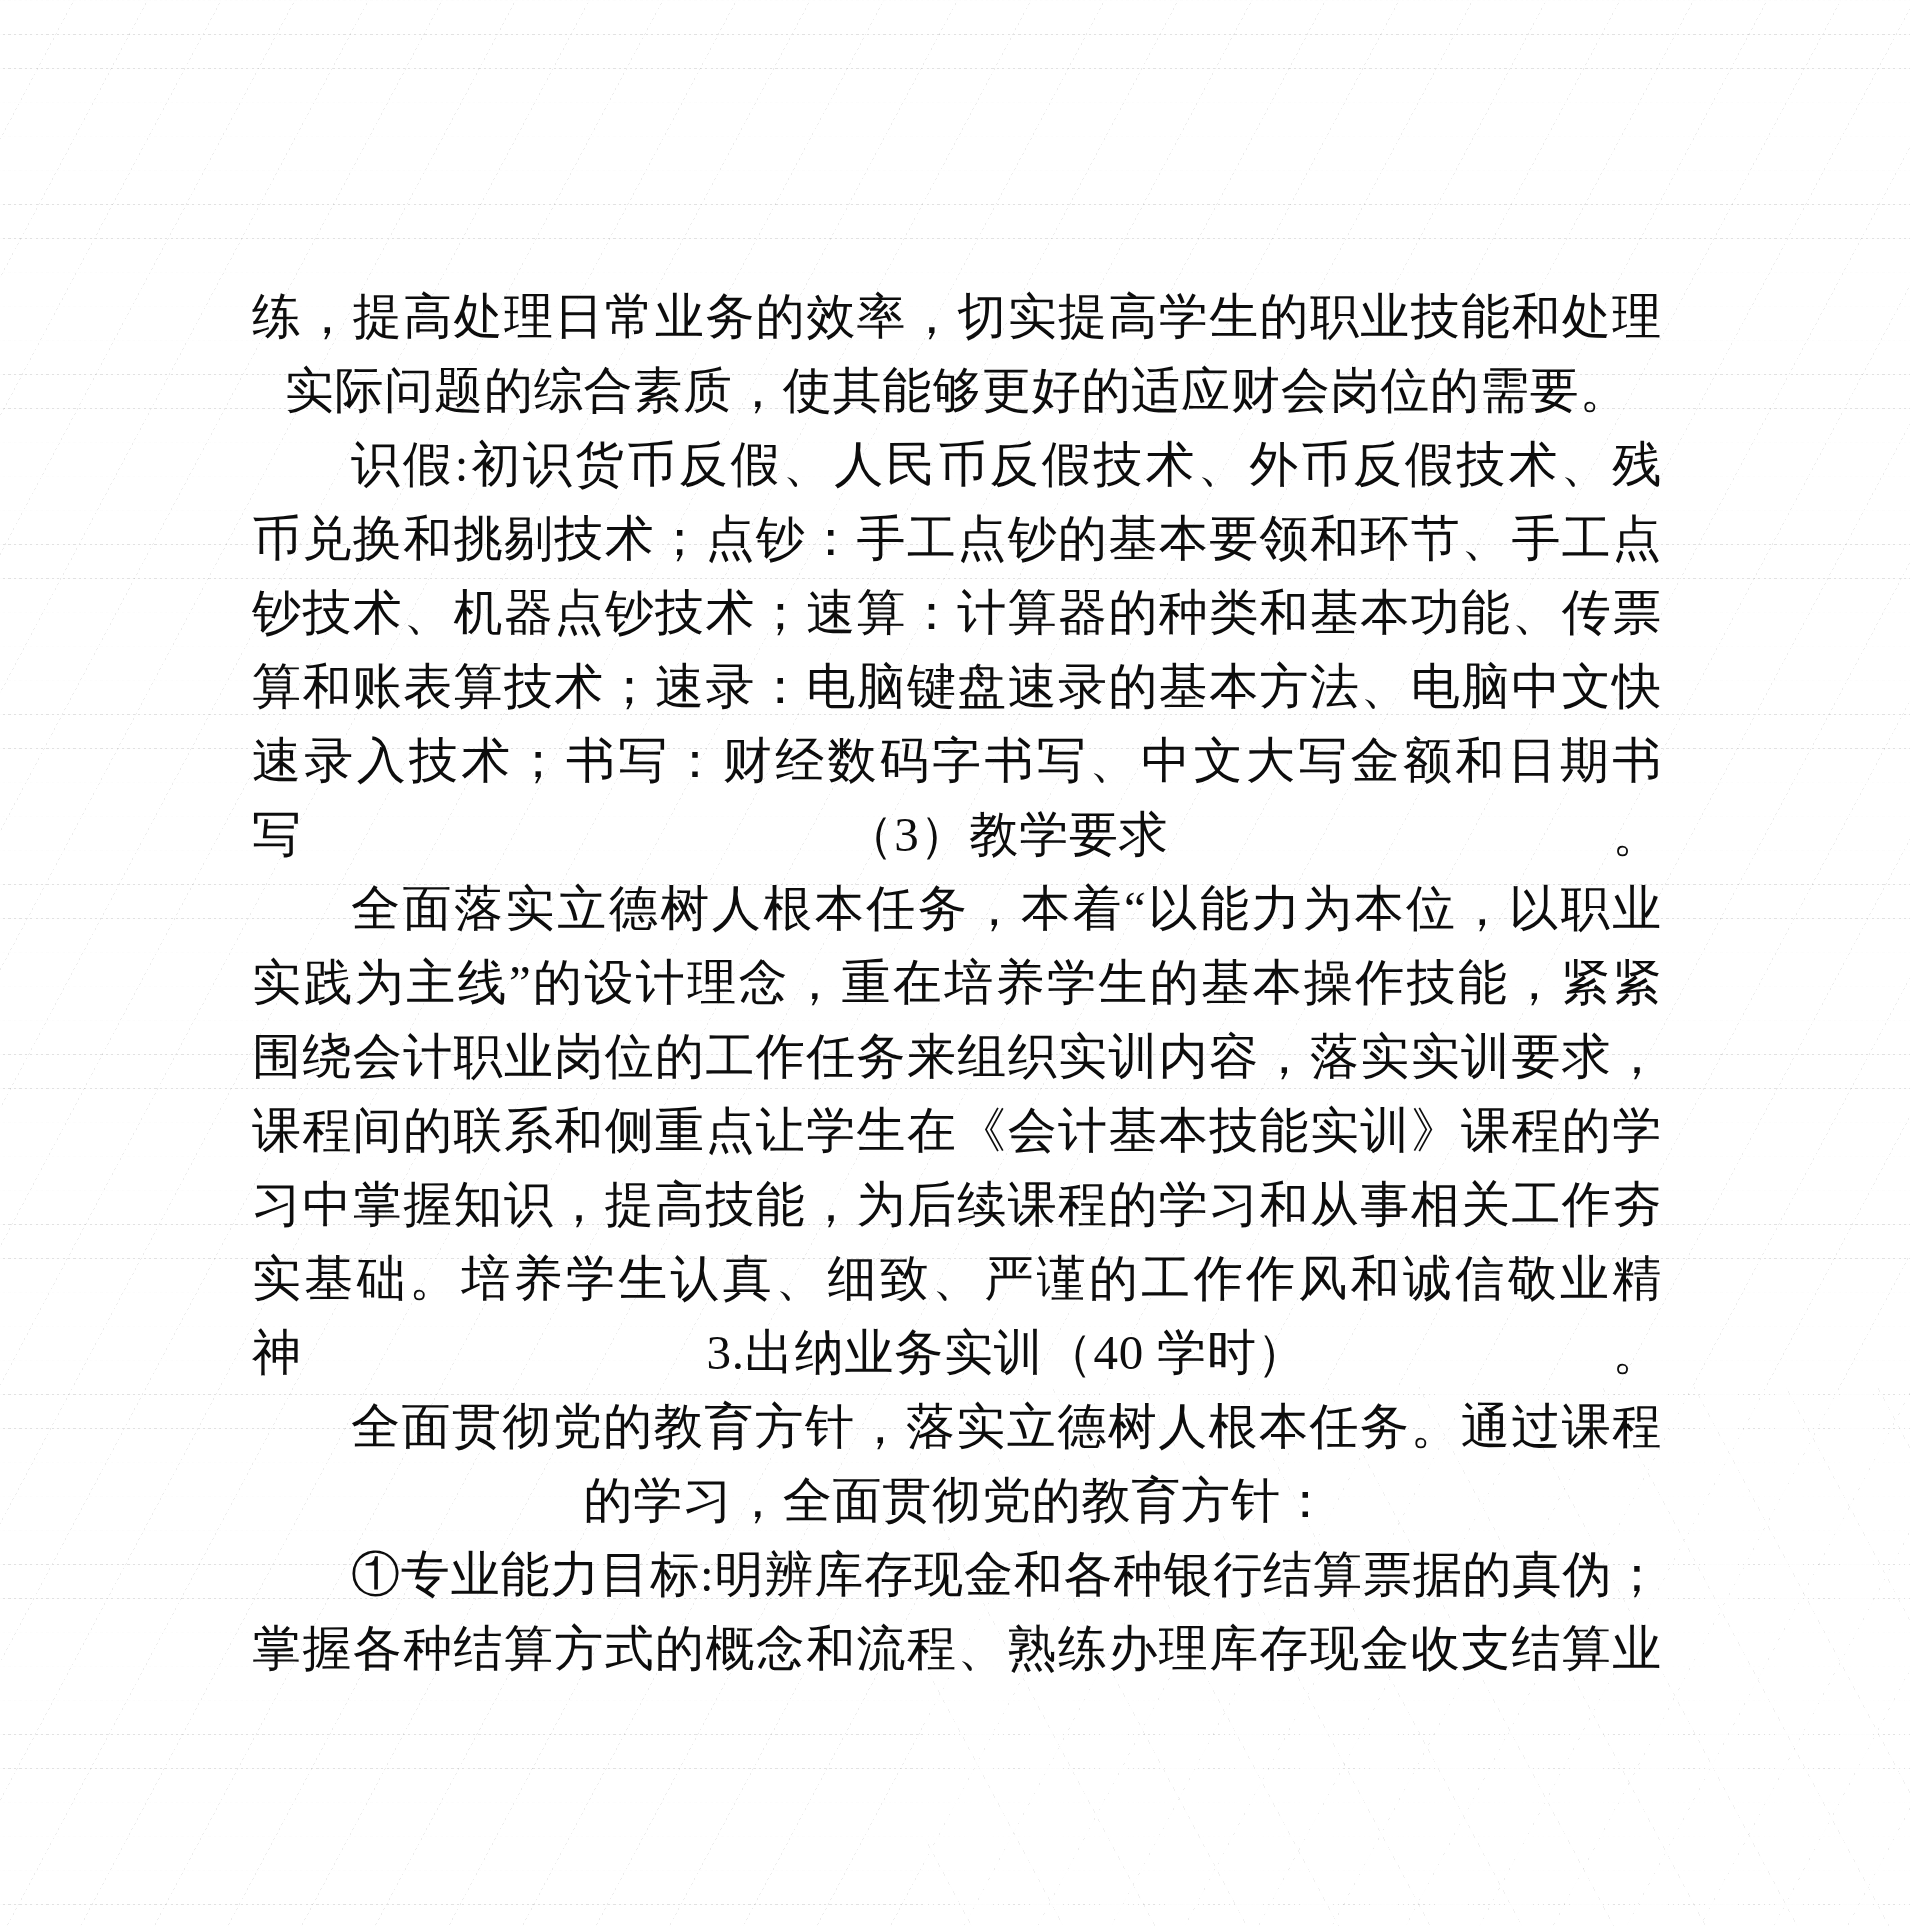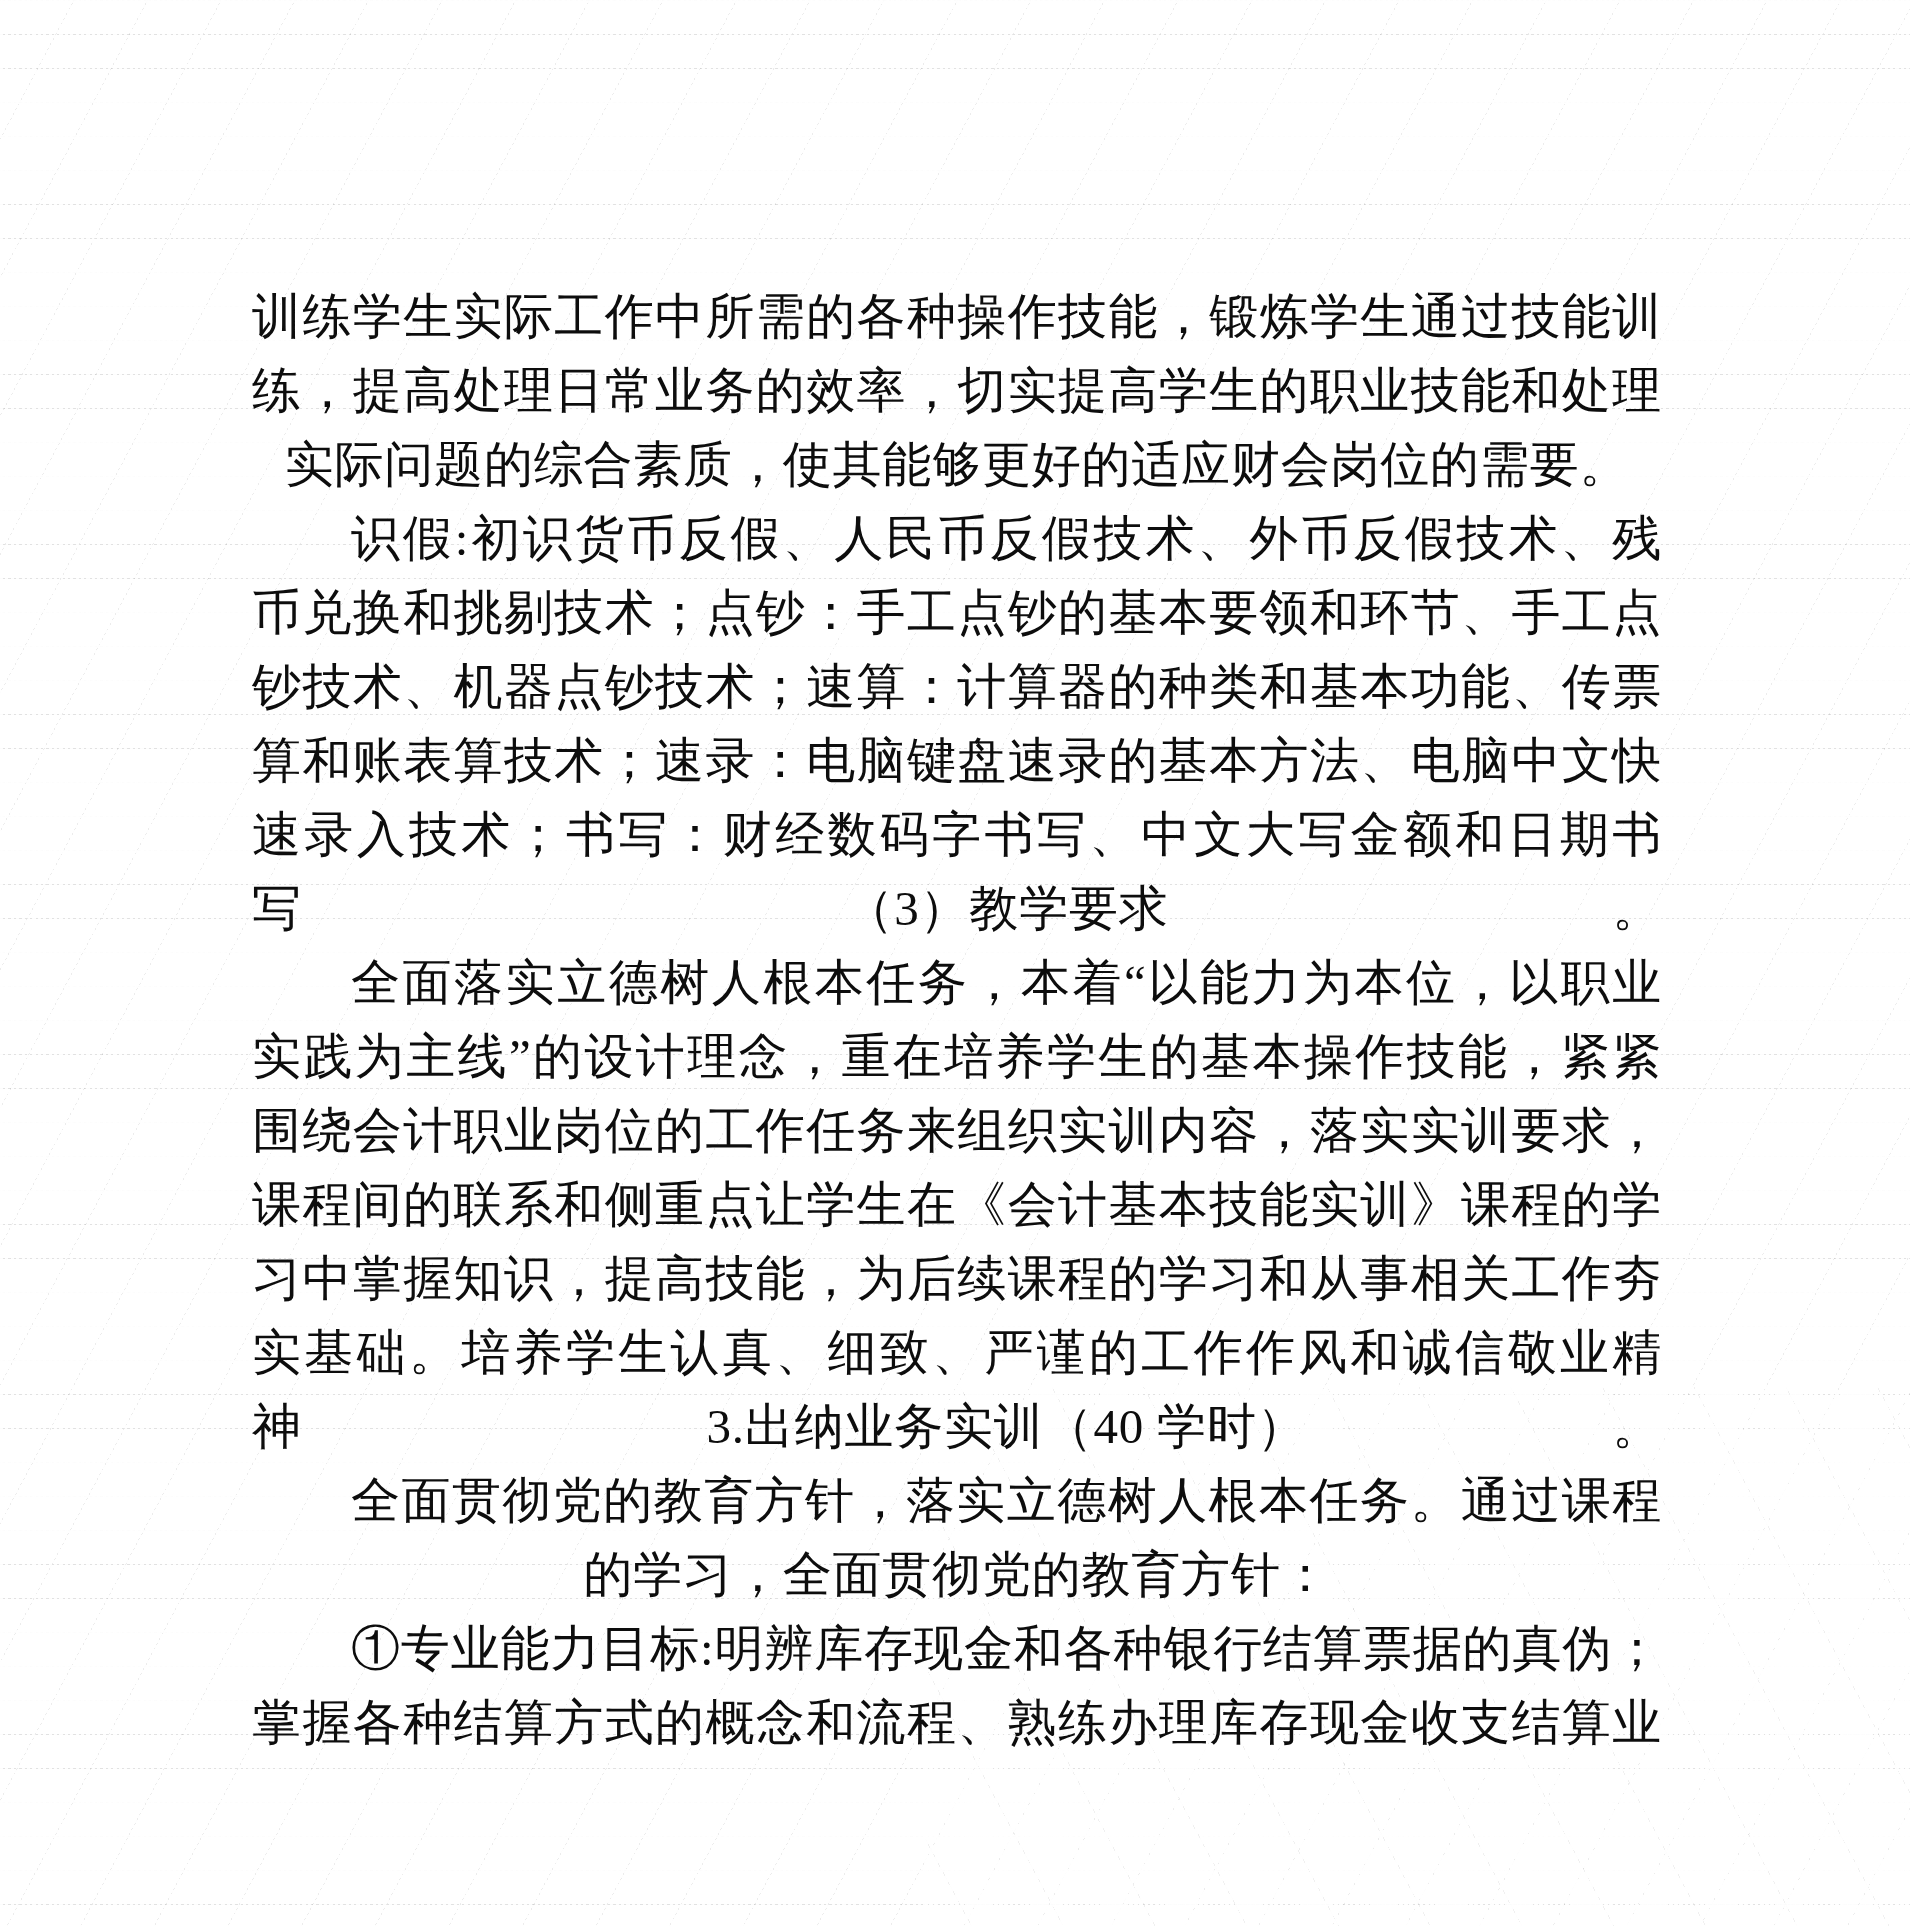--- a/index.html
+++ b/index.html
@@ -76,21 +76,20 @@
 </head>
 <body>
 
 <div class="page">
 
   <div class="scan-hlines"></div>
   <div class="scan-diag"></div>
   <div class="scan-diag2"></div>
 
   <div class="text-block">
-    <div class="line full">训练学生实际工作中所需的各种操作技能，锻炼学生通过技能训</div>
     <div class="line full">练，提高处理日常业务的效率，切实提高学生的职业技能和处理</div>
     <div class="line short">实际问题的综合素质，使其能够更好的适应财会岗位的需要。</div>
     <div class="line full ind">识假:初识货币反假、人民币反假技术、外币反假技术、残</div>
     <div class="line full">币兑换和挑剔技术；点钞：手工点钞的基本要领和环节、手工点</div>
     <div class="line full">钞技术、机器点钞技术；速算：计算器的种类和基本功能、传票</div>
     <div class="line full">算和账表算技术；速录：电脑键盘速录的基本方法、电脑中文快</div>
     <div class="line full">速录入技术；书写：财经数码字书写、中文大写金额和日期书写。</div>
     <div class="line short ind">（3）教学要求</div>
     <div class="line full ind">全面落实立德树人根本任务，本着“以能力为本位，以职业</div>
     <div class="line full">实践为主线”的设计理念，重在培养学生的基本操作技能，紧紧</div>

